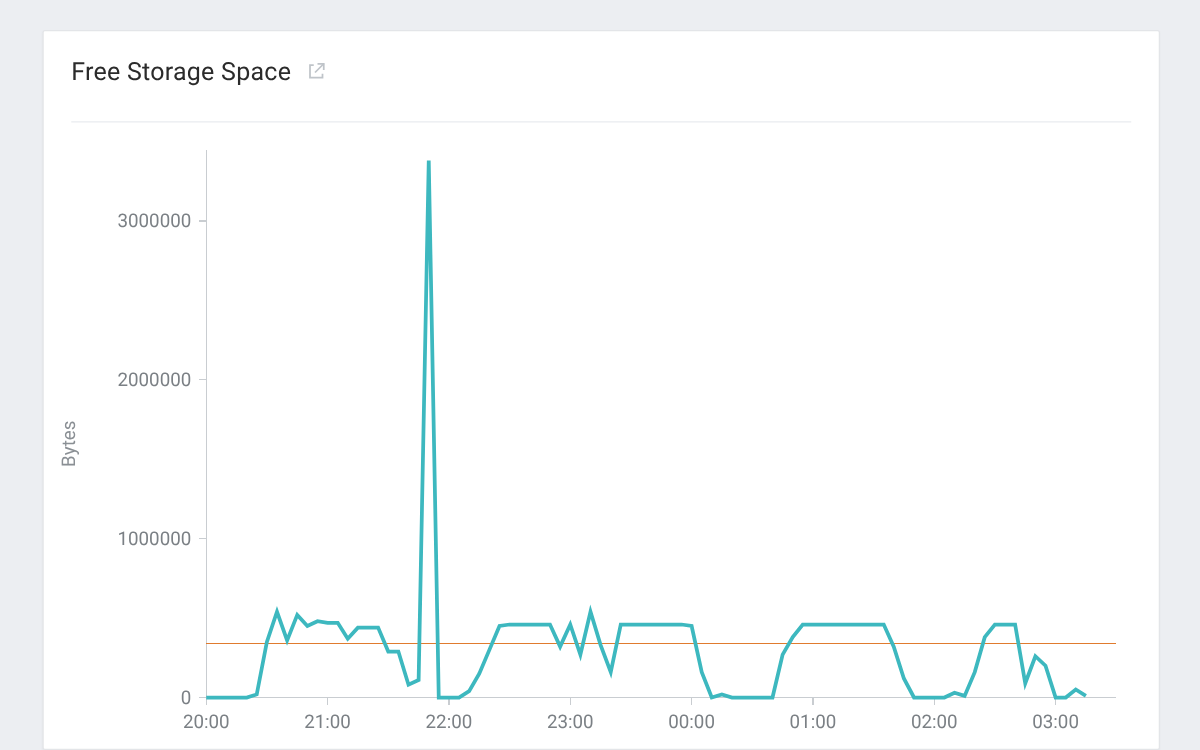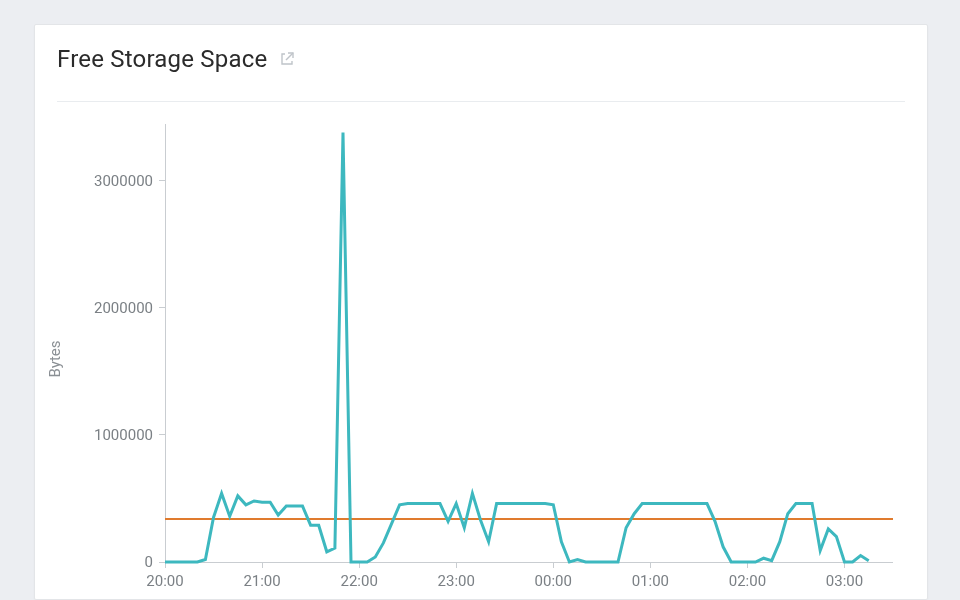--- a/index.html
+++ b/index.html
@@ -25,21 +25,21 @@
   }
   .card-header {
     padding: 20px 22px 14px 22px;
   }
   .title-row {
     display: flex;
     align-items: center;
     gap: 12px;
   }
   .card-title {
-    font-size: 24px;
+    font-size: 20px;
     font-weight: 400;
     color: #2b2b2b;
     letter-spacing: 0.2px;
   }
   .ext-icon {
     color: #bfc4c9;
     display: inline-flex;
   }
   .hr {
     margin: 14px 22px 0 22px;

